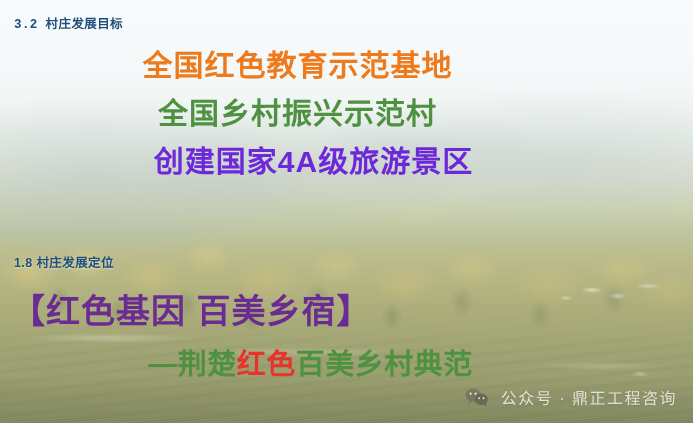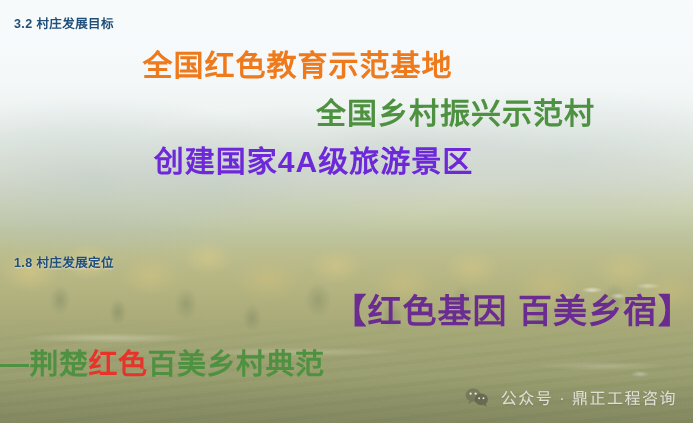--- a/index.html
+++ b/index.html
@@ -141,58 +141,58 @@
   .section-label {
     position: absolute;
     left: 14px;
     color: #1F4E79;
     font-size: 12.5px;
     font-weight: bold;
     letter-spacing: 0.4px;
     white-space: nowrap;
     text-shadow: 0 1px 2px rgba(255,255,255,0.55);
   }
-  .section-label.goals { top: 13px; }
+  .section-label.goals { top: 13px; font-family: Liberation Mono, monospace; }
   .section-label.position { top: 252px; }
 
   .goal-list {
     position: absolute;
     left: 0;
     top: 42px;
     width: 595px;
     text-align: center;
   }
   .goal-line {
     font-size: 30px;
     font-weight: bold;
     line-height: 48px;
     letter-spacing: 1px;
     white-space: nowrap;
   }
   .goal-line.orange { color: #EE7A1C; }
-  .goal-line.green  { color: #4E9140; text-align: right; }
+  .goal-line.green  { color: #4E9140; }
 
   .slogan-block {
     position: absolute;
     left: 0;
     top: 288px;
     width: 693px;
   }
   .slogan-main {
-    text-align: right;
+    text-align: left;
     color: #6A2C91;
     font-size: 34px;
     font-weight: bold;
     line-height: 46px;
     letter-spacing: 1px;
     white-space: nowrap;
-    padding-left: 20px;
+    padding-left: 11px;
   }
   .slogan-sub {
-    text-align: left;
+    text-align: center;
     font-size: 29px;
     font-weight: bold;
     line-height: 40px;
     letter-spacing: 0.5px;
     white-space: nowrap;
     padding-right: 72px;
     margin-top: 10px;
   }
   .sub-green { color: #4E9140; }
   .sub-red   { color: #E8332A; }

